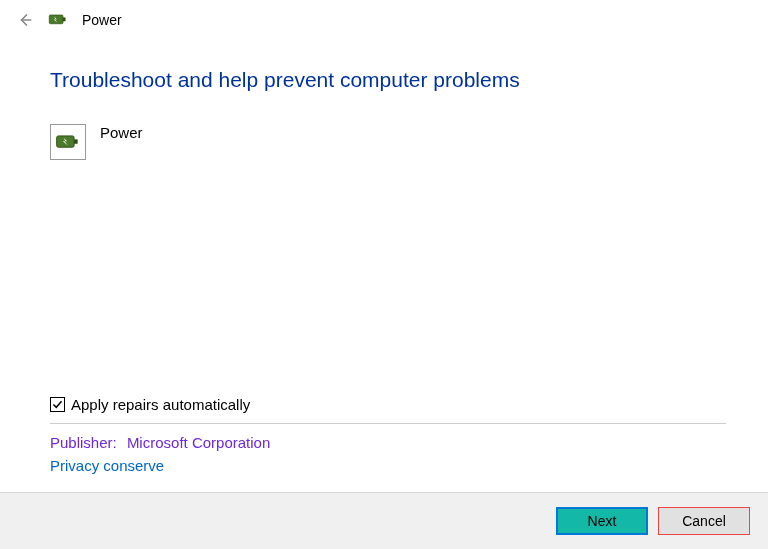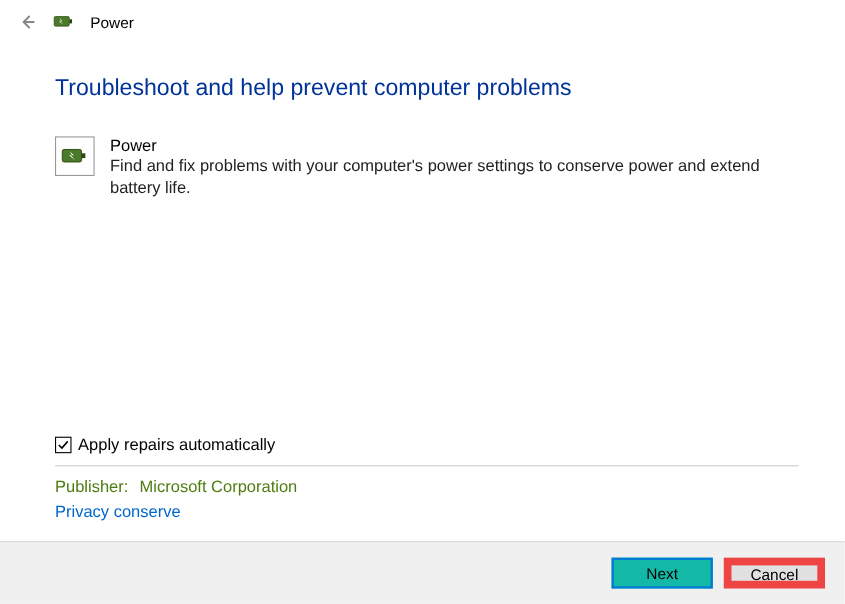--- a/index.html
+++ b/index.html
@@ -102,21 +102,21 @@
     }
     .chk-box svg { width: 13px; height: 13px; }
     .chk-label { font-size: 15px; color: #000; cursor: pointer; }
     .divider {
       border: none;
       border-top: 1px solid #ccc;
       margin: 0 0 10px 0;
     }
     .publisher-row {
       font-size: 15px;
-      color: #4d7c0f;
+      color: #6d28d9;
       margin-bottom: 6px;
     }
     .pub-label { display: inline; }
     .pub-val { display: inline; margin-left: 6px; }
     .privacy-link {
       color: #0066cc;
       font-size: 15px;
       cursor: pointer;
     }
     .footer {
@@ -124,21 +124,21 @@
       border-top: 1px solid #d8d8d8;
       padding: 14px 18px;
       display: flex;
       justify-content: flex-end;
       gap: 10px;
     }
     .btn {
       min-width: 92px;
       height: 28px;
       background: #e1e1e1;
-      border: 7px solid #ef4444;
+      border: 1px solid #ef4444;
       font-family: inherit;
       font-size: 14px;
       cursor: pointer;
       padding: 0 14px;
     }
     .btn-primary {
       border: 2px solid #0078d7;
       background: #14b8a6;
     }
   </style>
@@ -168,21 +168,20 @@
   <div class="trouble-block">
     <div class="trouble-icon">
       <svg viewBox="0 0 32 32">
         <rect x="3" y="9" width="20" height="13" rx="2" fill="#4a7a2a" stroke="#2a4a10" stroke-width="1"></rect>
         <rect x="23" y="13" width="4" height="5" fill="#2a4a10"></rect>
         <polygon points="11,11 15,15 12,15 16,20 10,15 13,15" fill="#fff"></polygon>
       </svg>
     </div>
     <div class="trouble-text">
       <div class="trouble-title">Power</div>
-      <div class="trouble-desc">Find and fix problems with your computer's power settings to conserve power and extend battery life.</div>
     </div>
   </div>
 
   <div class="lower">
     <div class="checkbox-row">
       <span class="chk-box">
         <svg viewBox="0 0 16 16">
           <path d="M3 8 L6.5 11.5 L13 4" stroke="#000" stroke-width="1.8" fill="none"></path>
         </svg>
       </span>

